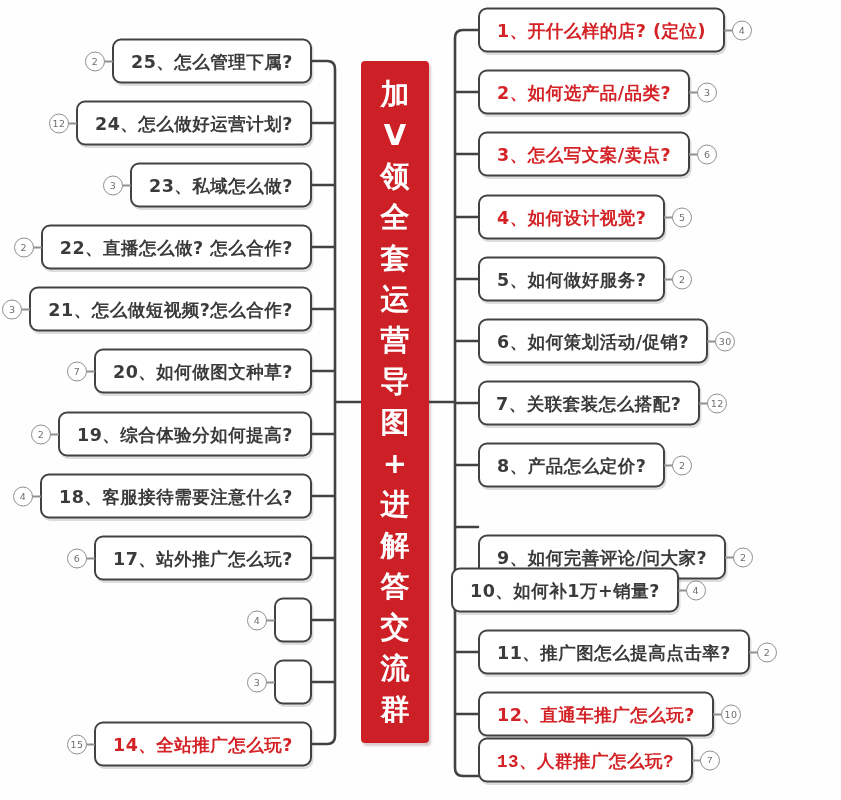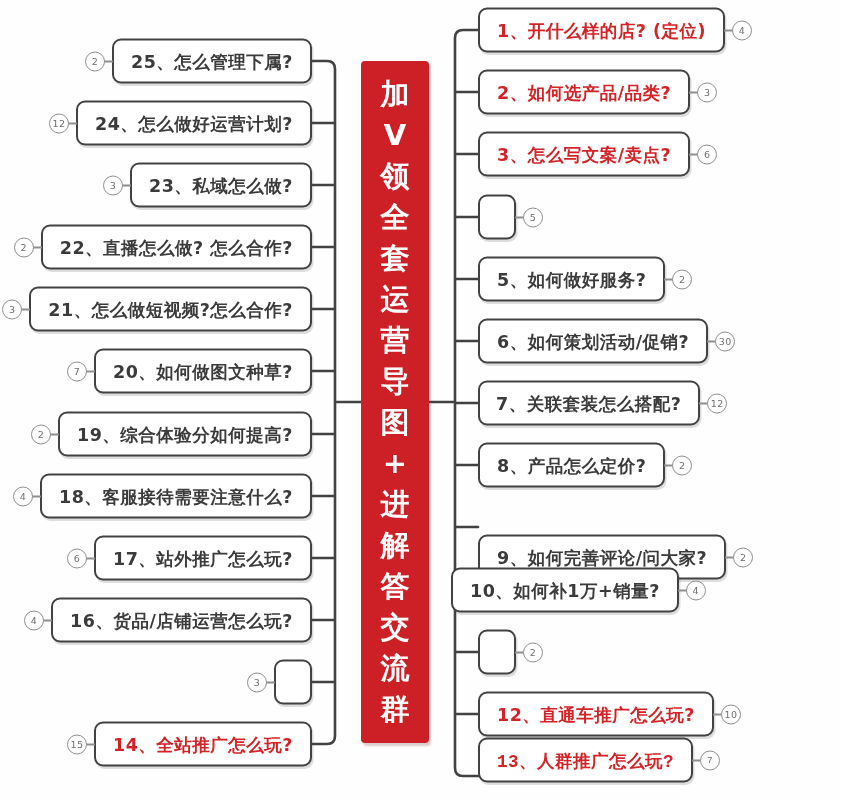--- a/index.html
+++ b/index.html
@@ -139,21 +139,20 @@
         <span class="label">18、客服接待需要注意什么?</span>
         <span class="stub"></span>
         <span class="badge">4</span>
       </div>
       <div class="node left-side" style="top: 558px; right: 529px;">
         <span class="label">17、站外推广怎么玩?</span>
         <span class="stub"></span>
         <span class="badge">6</span>
       </div>
       <div class="node left-side" style="top: 620px; right: 529px;">
-        <span class="label">16、货品/店铺运营怎么玩?</span>
         <span class="stub"></span>
         <span class="badge">4</span>
       </div>
       <div class="node left-side" style="top: 682px; right: 529px;">
         <span class="stub"></span>
         <span class="badge">3</span>
       </div>
       <div class="node left-side red" style="top: 744px; right: 529px;">
         <span class="label">14、全站推广怎么玩?</span>
         <span class="stub"></span>
@@ -168,20 +167,21 @@
         <span class="label">2、如何选产品/品类?</span>
         <span class="stub"></span>
         <span class="badge">3</span>
       </div>
       <div class="node right-side red" style="top: 154px; left: 478px;">
         <span class="label">3、怎么写文案/卖点?</span>
         <span class="stub"></span>
         <span class="badge">6</span>
       </div>
       <div class="node right-side red" style="top: 217px; left: 478px;">
+        <span class="label">4、如何设计视觉?</span>
         <span class="stub"></span>
         <span class="badge">5</span>
       </div>
       <div class="node right-side" style="top: 279px; left: 478px; text-align: right;">
         <span class="label">5、如何做好服务?</span>
         <span class="stub"></span>
         <span class="badge">2</span>
       </div>
       <div class="node right-side" style="top: 341px; left: 478px;">
         <span class="label">6、如何策划活动/促销?</span>
@@ -202,20 +202,21 @@
         <span class="label">9、如何完善评论/问大家?</span>
         <span class="stub"></span>
         <span class="badge">2</span>
       </div>
       <div class="node right-side" style="top: 590px; left: 451px;">
         <span class="label">10、如何补1万+销量?</span>
         <span class="stub"></span>
         <span class="badge">4</span>
       </div>
       <div class="node right-side" style="top: 652px; left: 478px;">
+        <span class="label">11、推广图怎么提高点击率?</span>
         <span class="stub"></span>
         <span class="badge">2</span>
       </div>
       <div class="node right-side red" style="top: 714px; left: 478px;">
         <span class="label">12、直通车推广怎么玩?</span>
         <span class="stub"></span>
         <span class="badge">10</span>
       </div>
       <div class="node right-side red" style="top: 760px; left: 478px; font-family: Liberation Mono, monospace;">
         <span class="label">13、人群推广怎么玩?</span>

